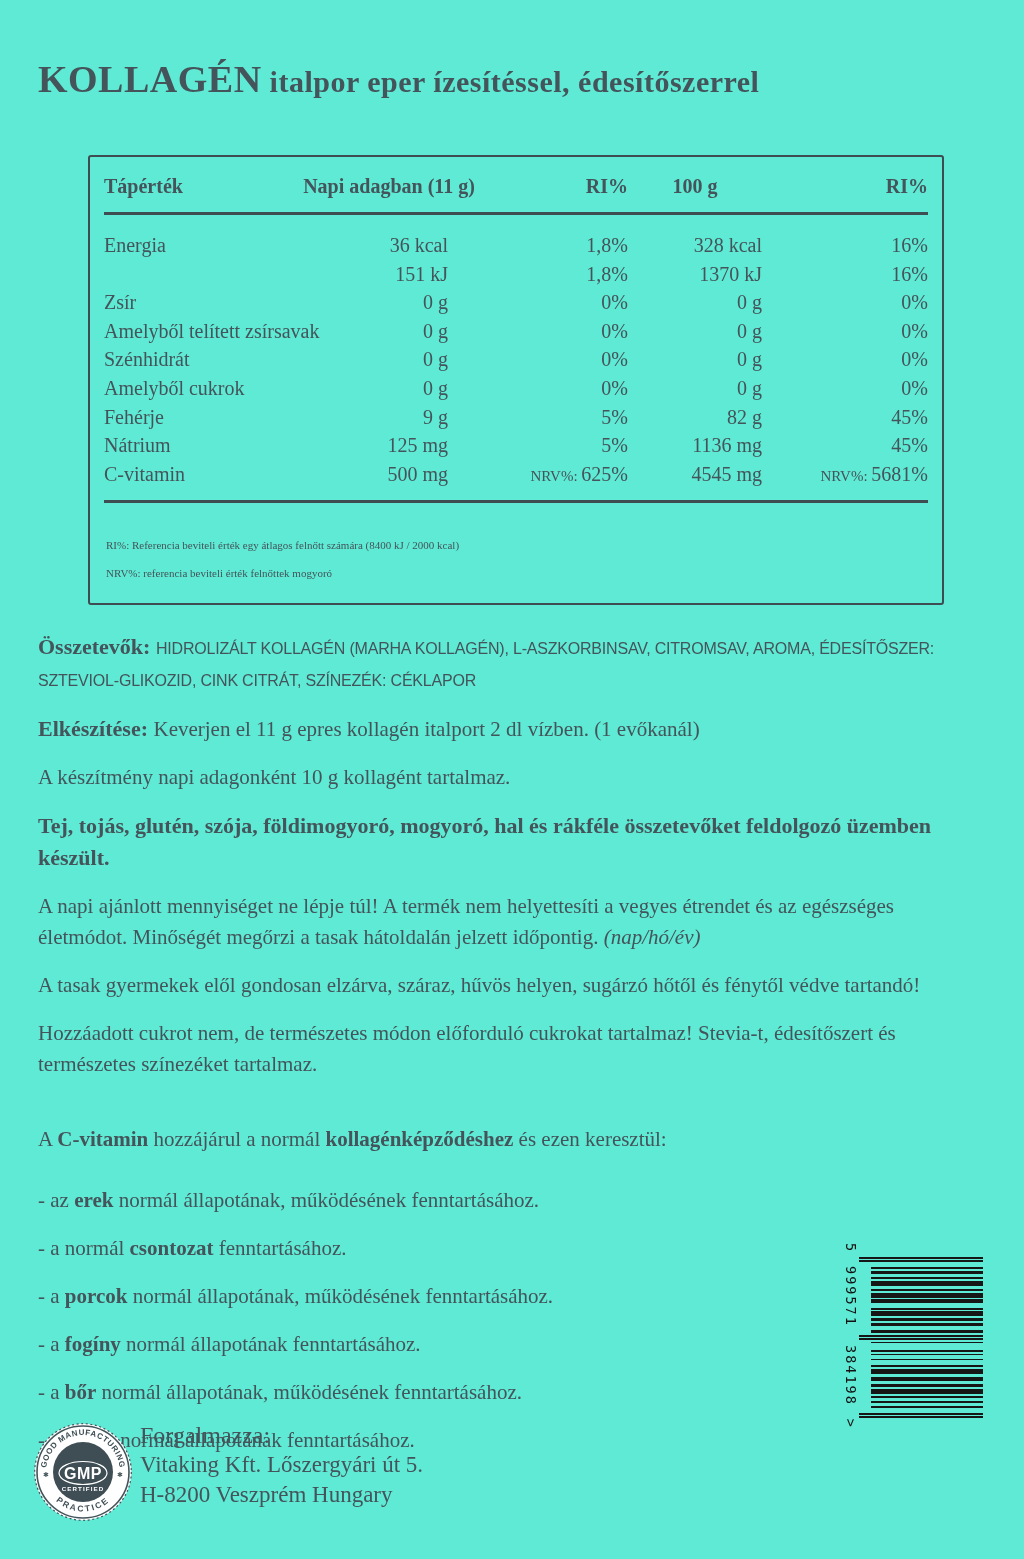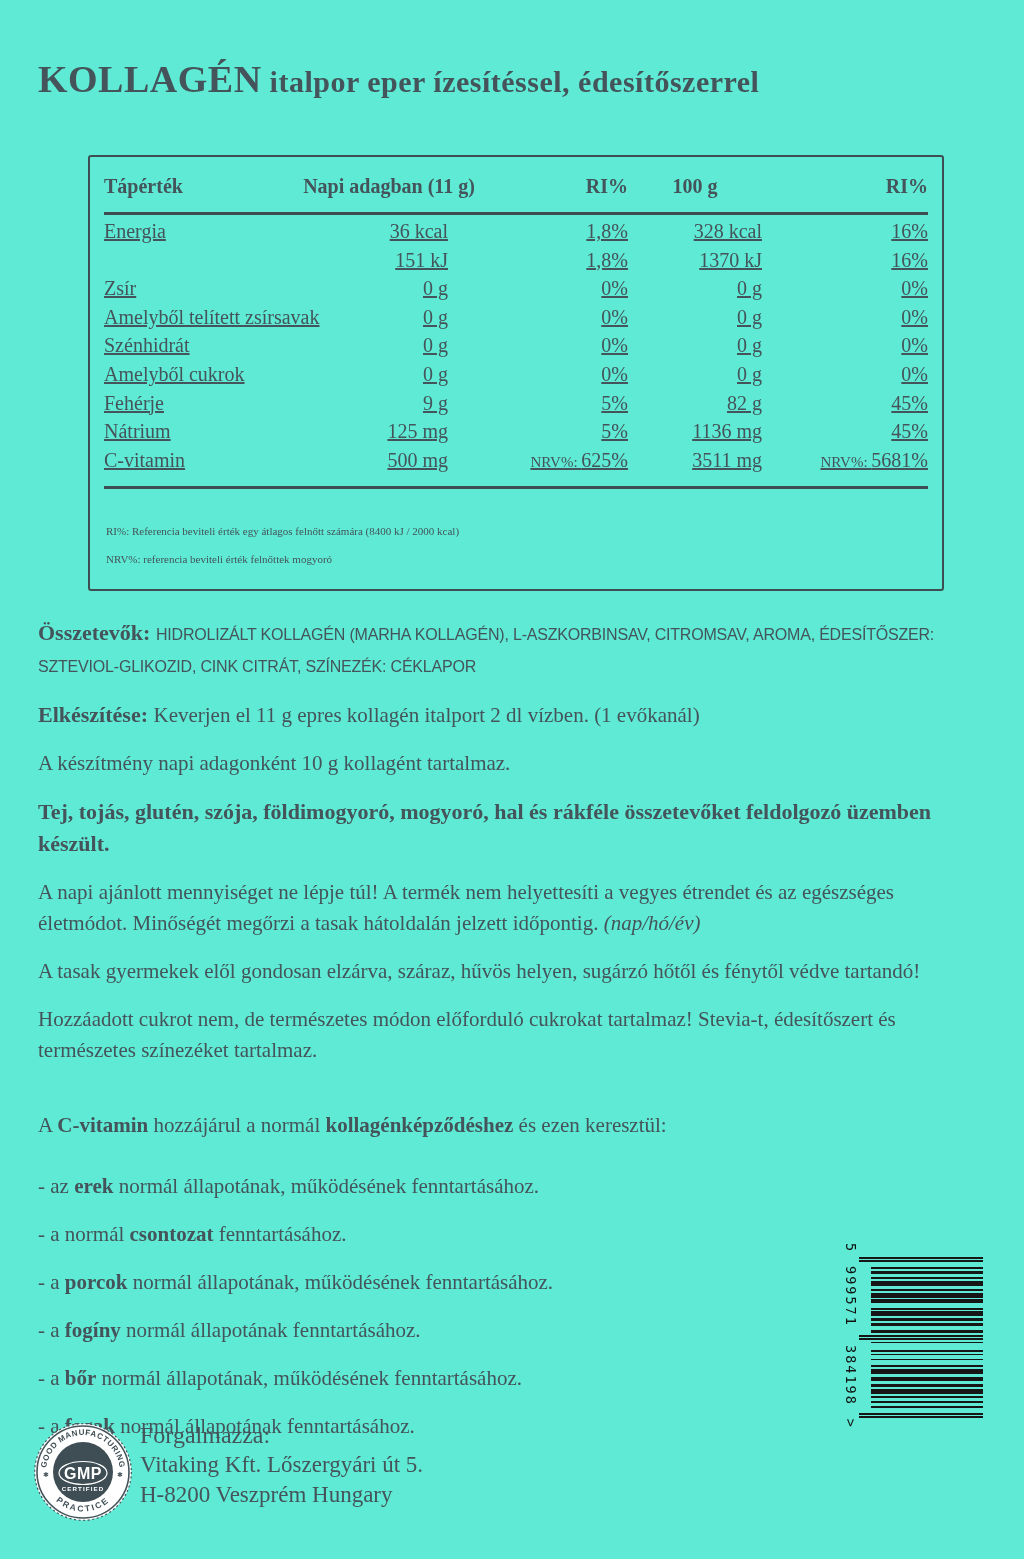--- a/index.html
+++ b/index.html
@@ -25,21 +25,21 @@
   .ntable{
     margin:50px 0 26px 50px;
     width:856px;box-sizing:border-box;
     border:2px solid #3e4d52;border-radius:3px;
     padding:18px 14px 4px 14px;
     font-size:20px;
   }
   .tgrid{display:grid;grid-template-columns:226px 118px 180px 134px 166px;}
   .thead{font-weight:bold;padding-bottom:14px;border-bottom:3px solid #3e4d52;}
   .thead .center{display:flex;justify-content:center;white-space:nowrap;}
-  .rows{padding:2px 0 10px 0;text-decoration:underline;}
+  .rows{padding:16px 0 10px 0;}
   .trow{line-height:28.6px;}
   .c1{text-align:left;white-space:nowrap;}
   .cr{text-align:right;white-space:nowrap;}
   .nrv{font-size:15px;}
   .tfoot{border-top:3px solid #3e4d52;padding:28px 0 12px 2px;font-size:11px;line-height:28px;}
   .tfoot p{margin:0;}
 
   
   .para{margin:0 0 17px 0;font-size:21px;line-height:31px;}
   .para .b{font-size:22px;}
@@ -146,21 +146,21 @@
             <div class="c1">Nátrium</div>
             <div class="cr">125 mg</div>
             <div class="cr">5%</div>
             <div class="cr">1136 mg</div>
             <div class="cr">45%</div>
           </div>
           <div class="tgrid trow">
             <div class="c1">C-vitamin</div>
             <div class="cr">500 mg</div>
             <div class="cr"><span class="nrv">NRV%: </span>625%</div>
-            <div class="cr">3511 mg</div>
+            <div class="cr">4545 mg</div>
             <div class="cr"><span class="nrv">NRV%: </span>5681%</div>
           </div>
         </div>
       <div class="tfoot">
         <p>RI%: Referencia beviteli érték egy átlagos felnőtt számára (8400 kJ / 2000 kcal)</p>
         <p>NRV%: referencia beviteli érték felnőttek mogyoró</p>
       </div>
     </div>
 
     <div>

